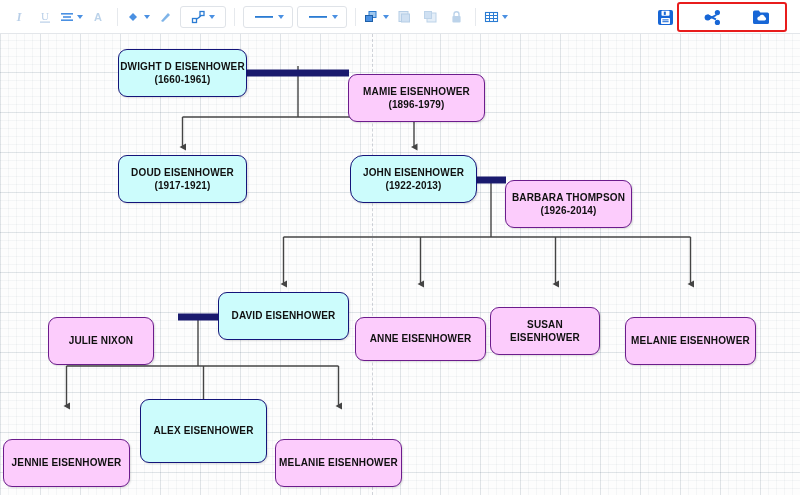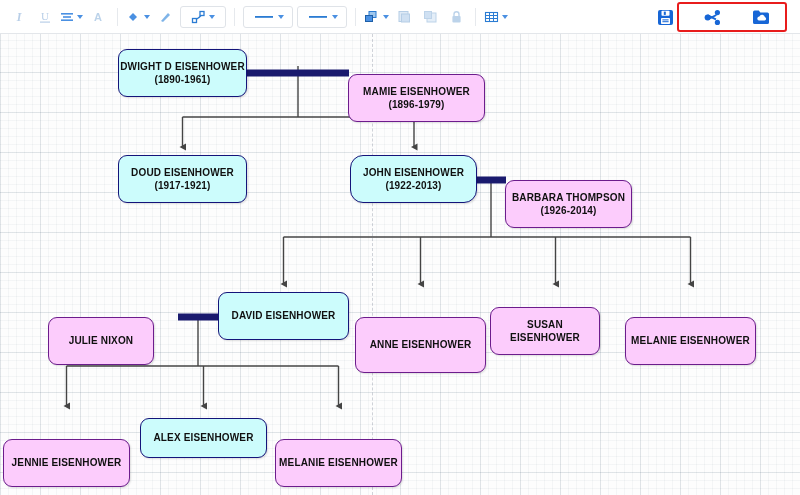--- a/index.html
+++ b/index.html
@@ -283,21 +283,21 @@
 
       <g stroke="#1a1a6e" stroke-width="7" fill="none">
         <line x1="246" y1="39" x2="349" y2="39"></line>
         <line x1="476" y1="146" x2="506" y2="146"></line>
         <line x1="178" y1="283" x2="219" y2="283"></line>
       </g>
     </svg>
 
     <div class="node cyan" style="left:118px;top:15px;width:129px;height:48px;">
       <span class="nm">DWIGHT D EISENHOWER</span>
-      <span class="yr">(1890-1961)</span>
+      <span class="yr">(1660-1961)</span>
     </div>
 
     <div class="node pink" style="left:348px;top:15px;width:137px;height:48px;">
       <span class="nm">MAMIE EISENHOWER</span>
       <span class="yr">(1896-1979)</span>
     </div>
 
     <div class="node cyan" style="left:118px;top:121px;width:129px;height:48px;">
       <span class="nm">DOUD EISENHOWER</span>
       <span class="yr">(1917-1921)</span>
@@ -314,37 +314,37 @@
     </div>
 
     <div class="node pink" style="left:48px;top:258px;width:106px;height:48px;">
       <span class="nm">JULIE NIXON</span>
     </div>
 
     <div class="node cyan" style="left:218px;top:258px;width:131px;height:48px;">
       <span class="nm">DAVID EISENHOWER</span>
     </div>
 
-    <div class="node pink" style="left:355px;top:258px;width:131px;height:56px;">
+    <div class="node pink" style="left:355px;top:258px;width:131px;height:44px;">
       <span class="nm">ANNE EISENHOWER</span>
     </div>
 
     <div class="node pink" style="left:490px;top:248px;width:110px;height:48px;">
       <span class="nm">SUSAN EISENHOWER</span>
     </div>
 
     <div class="node pink" style="left:625px;top:258px;width:131px;height:48px;">
       <span class="nm">MELANIE EISENHOWER</span>
     </div>
 
     <div class="node pink" style="left:3px;top:380px;width:127px;height:48px;">
       <span class="nm">JENNIE EISENHOWER</span>
     </div>
 
-    <div class="node cyan" style="left:140px;top:384px;width:127px;height:40px;">
+    <div class="node cyan" style="left:140px;top:365px;width:127px;height:64px;">
       <span class="nm">ALEX EISENHOWER</span>
     </div>
 
     <div class="node pink" style="left:275px;top:380px;width:127px;height:48px;">
       <span class="nm">MELANIE EISENHOWER</span>
     </div>
 
   </div>
 </div>
 

